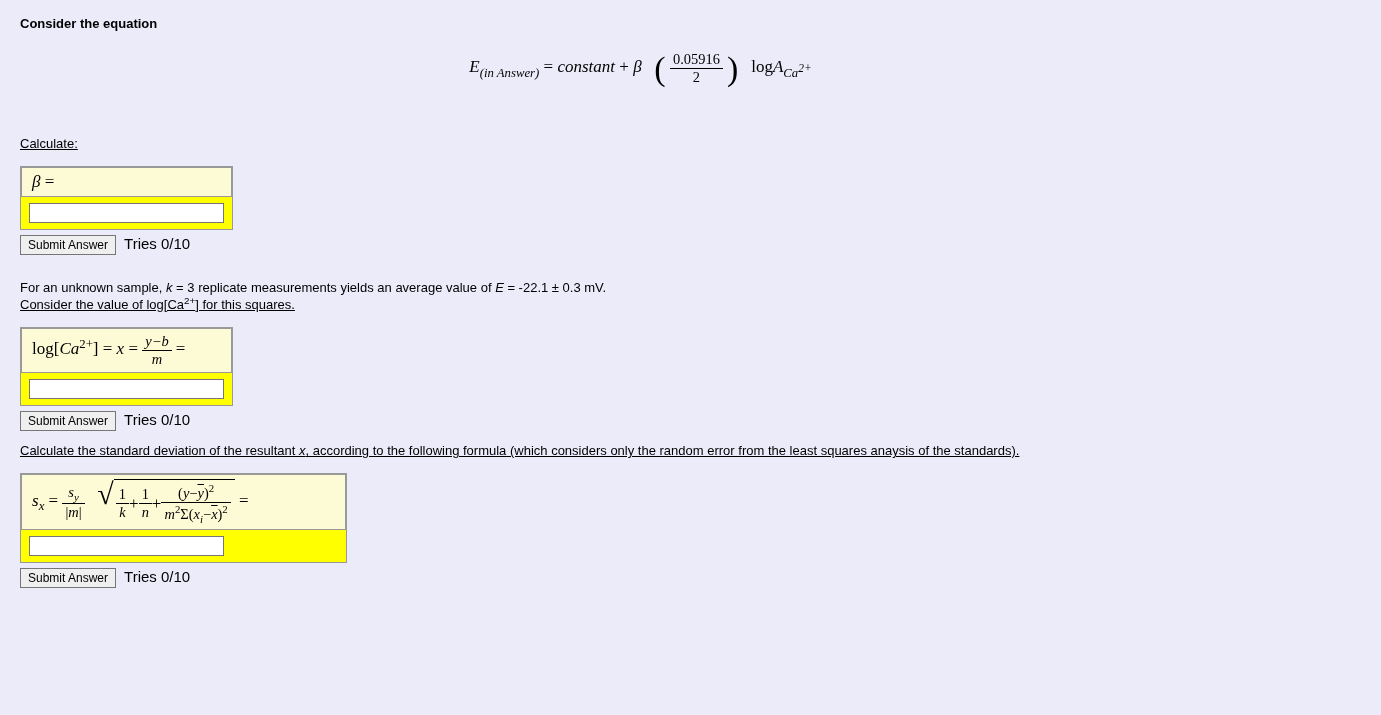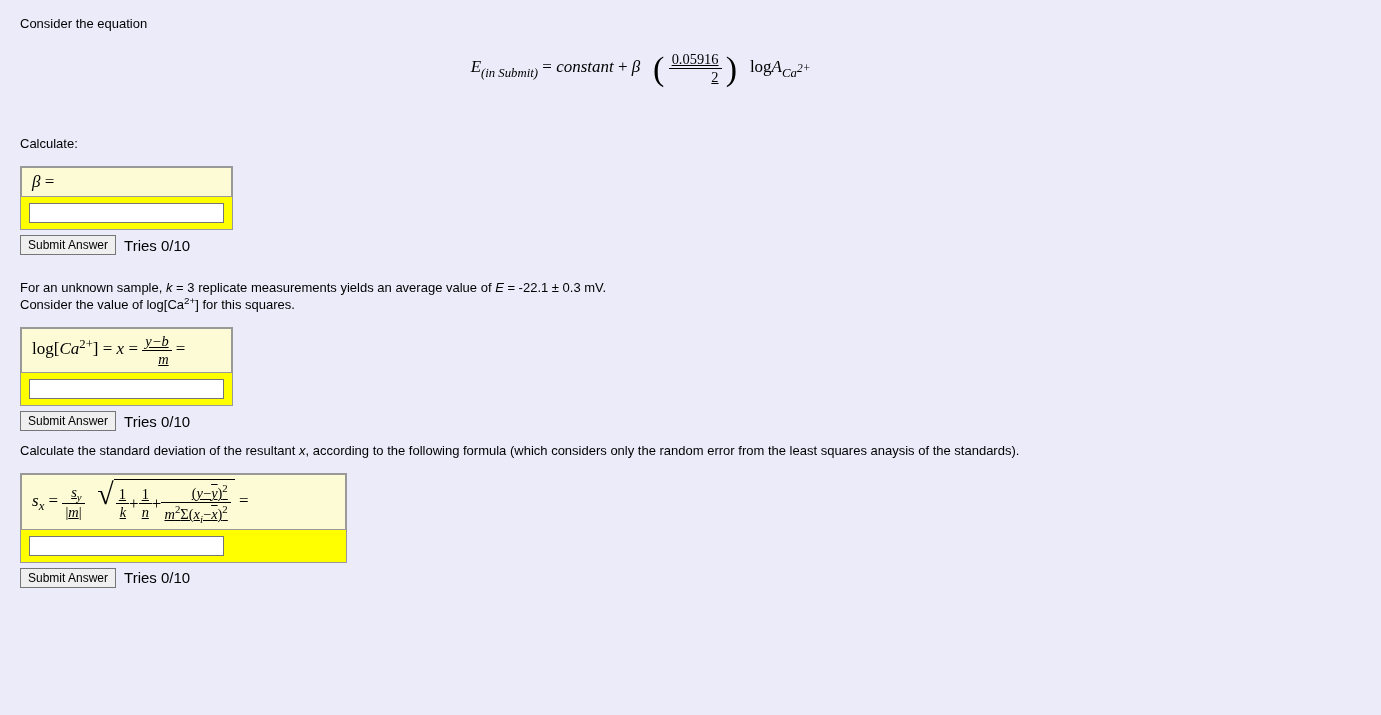--- a/index.html
+++ b/index.html
@@ -8,31 +8,33 @@
     body {
       margin: 0;
       padding: 16px 20px;
       font-family: Verdana, Geneva, sans-serif;
       font-size: 13px;
       background-color: #EBEBFA;
       color: #000;
       min-height: 715px;
     }
     .intro {
+      font-weight: bold;
     }
     .equation-display {
       text-align: center;
       font-family: 'Times New Roman', serif;
       font-size: 17px;
       font-style: italic;
       margin: 20px 0 50px 0;
       padding-right: 100px;
     }
     .calc-label {
       margin-bottom: 15px;
+      text-decoration: underline;
     }
     .answer-block {
       background-color: #FFFF00;
       display: inline-block;
       border: 1px solid #999;
       margin-bottom: 5px;
     }
     .formula-box {
       background-color: #FCFBD5;
       border: 1px solid #999;
@@ -48,44 +50,42 @@
       width: 195px;
       height: 20px;
       font-size: 13px;
       border: 1px solid #767676;
       background: #fff;
       padding: 1px 3px;
     }
     .submit-row {
       margin-bottom: 25px;
       display: flex;
-      align-items: center;
       gap: 8px;
     }
     .submit-button {
       font-family: Arial, sans-serif;
       font-size: 12px;
       padding: 2px 7px;
       background: #EFEFEF;
       border: 1px solid #767676;
       cursor: pointer;
     }
     .tries {
       font-size: 15px;
     }
     .para {
     }
     .sup { vertical-align: super; font-size: 0.75em; }
     .sub { vertical-align: sub; font-size: 0.75em; }
     .frac {
       display: inline-block;
       vertical-align: middle;
-      text-align: right;
+      text-align: center;
       font-size: 0.85em;
-      text-decoration: underline;
     }
     .frac .num { display: block; border-bottom: 1px solid #000; padding: 0 3px; }
     .frac .den { display: block; padding: 0 3px; }
     .sqrt-wrap {
       display: inline-flex;
       align-items: stretch;
       vertical-align: middle;
     }
     .sqrt-sym {
       font-size: 30px;
@@ -109,21 +109,21 @@
     .overline { text-decoration: overline; }
   </style>
 </head>
 <body>
 
 
 
 <div class="intro">Consider the equation</div>
 
 <div class="equation-display">
-  <span>E</span><span class="sub">(in Submit)</span>
+  <span>E</span><span class="sub">(in Answer)</span>
   <span class="ns"> = </span>
   <span>constant</span>
   <span class="ns"> + </span>
   <span>β</span>
   <span class="ns">&nbsp;</span>
   <span class="bigparen">(</span>
   <span class="frac">
     <span class="num ns">0.05916</span>
     <span class="den ns">2</span>
   </span>

